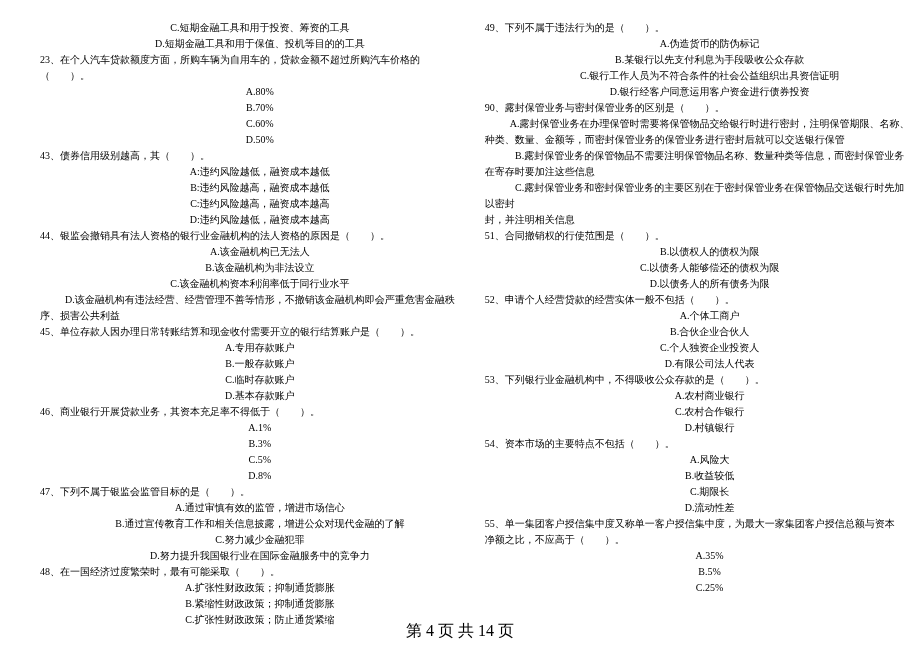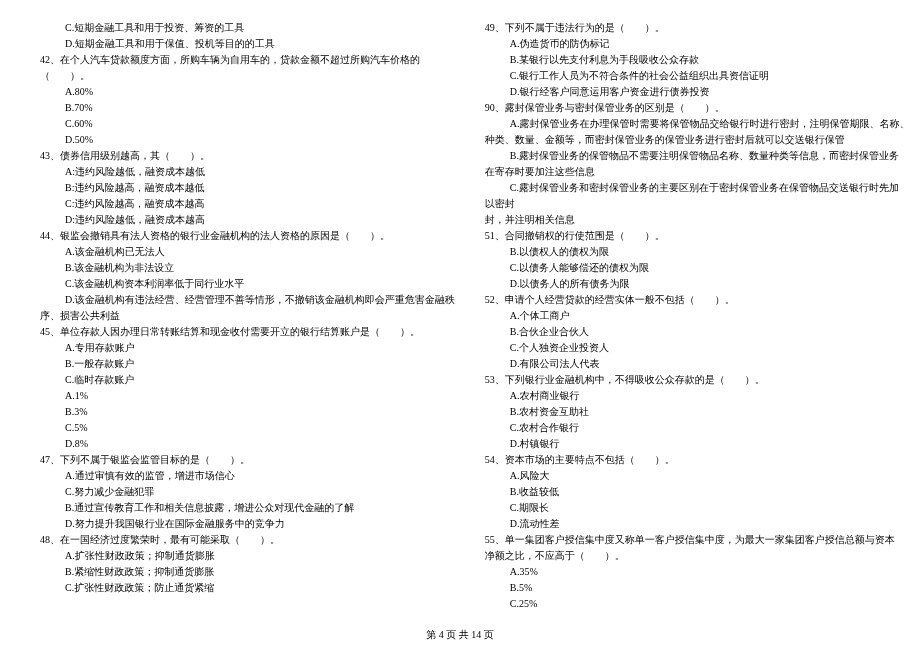--- a/index.html
+++ b/index.html
@@ -17,39 +17,39 @@
       padding: 20px 40px 30px 40px;
       gap: 30px;
     }
     .column {
       flex: 1;
       line-height: 1.6;
     }
     .q-line, .opt-line {
       white-space: nowrap;
     }
-    .opt-line { padding-left: 2.5em; }
+    .opt-line { padding-left: 2.5em; text-align: center; }
     .sub-line { padding-left: 0; }
     .footer {
       position: absolute;
       bottom: 8px;
       width: 100%;
       text-align: center;
-      font-size: 10px;
+      font-size: 16px;
     }
   </style>
 </head>
 <body>
 
 <div class="page">
   <div class="column">
     <div class="opt-line">C.短期金融工具和用于投资、筹资的工具</div>
     <div class="opt-line">D.短期金融工具和用于保值、投机等目的的工具</div>
 
-    <div class="q-line">42、在个人汽车贷款额度方面，所购车辆为自用车的，贷款金额不超过所购汽车价格的</div>
+    <div class="q-line">23、在个人汽车贷款额度方面，所购车辆为自用车的，贷款金额不超过所购汽车价格的</div>
     <div class="q-line">（　　）。</div>
     <div class="opt-line">A.80%</div>
     <div class="opt-line">B.70%</div>
     <div class="opt-line">C.60%</div>
     <div class="opt-line">D.50%</div>
 
     <div class="q-line">43、债券信用级别越高，其（　　）。</div>
     <div class="opt-line">A:违约风险越低，融资成本越低</div>
     <div class="opt-line">B:违约风险越高，融资成本越低</div>
     <div class="opt-line">C:违约风险越高，融资成本越高</div>
@@ -59,30 +59,32 @@
     <div class="opt-line">A.该金融机构已无法人</div>
     <div class="opt-line">B.该金融机构为非法设立</div>
     <div class="opt-line">C.该金融机构资本利润率低于同行业水平</div>
     <div class="opt-line">D.该金融机构有违法经营、经营管理不善等情形，不撤销该金融机构即会严重危害金融秩</div>
     <div class="sub-line">序、损害公共利益</div>
 
     <div class="q-line">45、单位存款人因办理日常转账结算和现金收付需要开立的银行结算账户是（　　）。</div>
     <div class="opt-line">A.专用存款账户</div>
     <div class="opt-line">B.一般存款账户</div>
     <div class="opt-line">C.临时存款账户</div>
+    <div class="opt-line">D.基本存款账户</div>
 
+    <div class="q-line">46、商业银行开展贷款业务，其资本充足率不得低于（　　）。</div>
     <div class="opt-line">A.1%</div>
     <div class="opt-line">B.3%</div>
     <div class="opt-line">C.5%</div>
     <div class="opt-line">D.8%</div>
 
     <div class="q-line">47、下列不属于银监会监管目标的是（　　）。</div>
     <div class="opt-line">A.通过审慎有效的监管，增进市场信心</div>
+    <div class="opt-line">B.通过宣传教育工作和相关信息披露，增进公众对现代金融的了解</div>
     <div class="opt-line">C.努力减少金融犯罪</div>
-    <div class="opt-line">B.通过宣传教育工作和相关信息披露，增进公众对现代金融的了解</div>
     <div class="opt-line">D.努力提升我国银行业在国际金融服务中的竞争力</div>
 
     <div class="q-line">48、在一国经济过度繁荣时，最有可能采取（　　）。</div>
     <div class="opt-line">A.扩张性财政政策；抑制通货膨胀</div>
     <div class="opt-line">B.紧缩性财政政策；抑制通货膨胀</div>
     <div class="opt-line">C.扩张性财政政策；防止通货紧缩</div>
   </div>
 
   <div class="column">
     <div class="q-line">49、下列不属于违法行为的是（　　）。</div>
@@ -106,21 +108,20 @@
     <div class="opt-line">D.以债务人的所有债务为限</div>
 
     <div class="q-line">52、申请个人经营贷款的经营实体一般不包括（　　）。</div>
     <div class="opt-line">A.个体工商户</div>
     <div class="opt-line">B.合伙企业合伙人</div>
     <div class="opt-line">C.个人独资企业投资人</div>
     <div class="opt-line">D.有限公司法人代表</div>
 
     <div class="q-line">53、下列银行业金融机构中，不得吸收公众存款的是（　　）。</div>
     <div class="opt-line">A.农村商业银行</div>
-    <div class="opt-line">B.农村资金互助社</div>
     <div class="opt-line">C.农村合作银行</div>
     <div class="opt-line">D.村镇银行</div>
 
     <div class="q-line">54、资本市场的主要特点不包括（　　）。</div>
     <div class="opt-line">A.风险大</div>
     <div class="opt-line">B.收益较低</div>
     <div class="opt-line">C.期限长</div>
     <div class="opt-line">D.流动性差</div>
 
     <div class="q-line">55、单一集团客户授信集中度又称单一客户授信集中度，为最大一家集团客户授信总额与资本</div>

